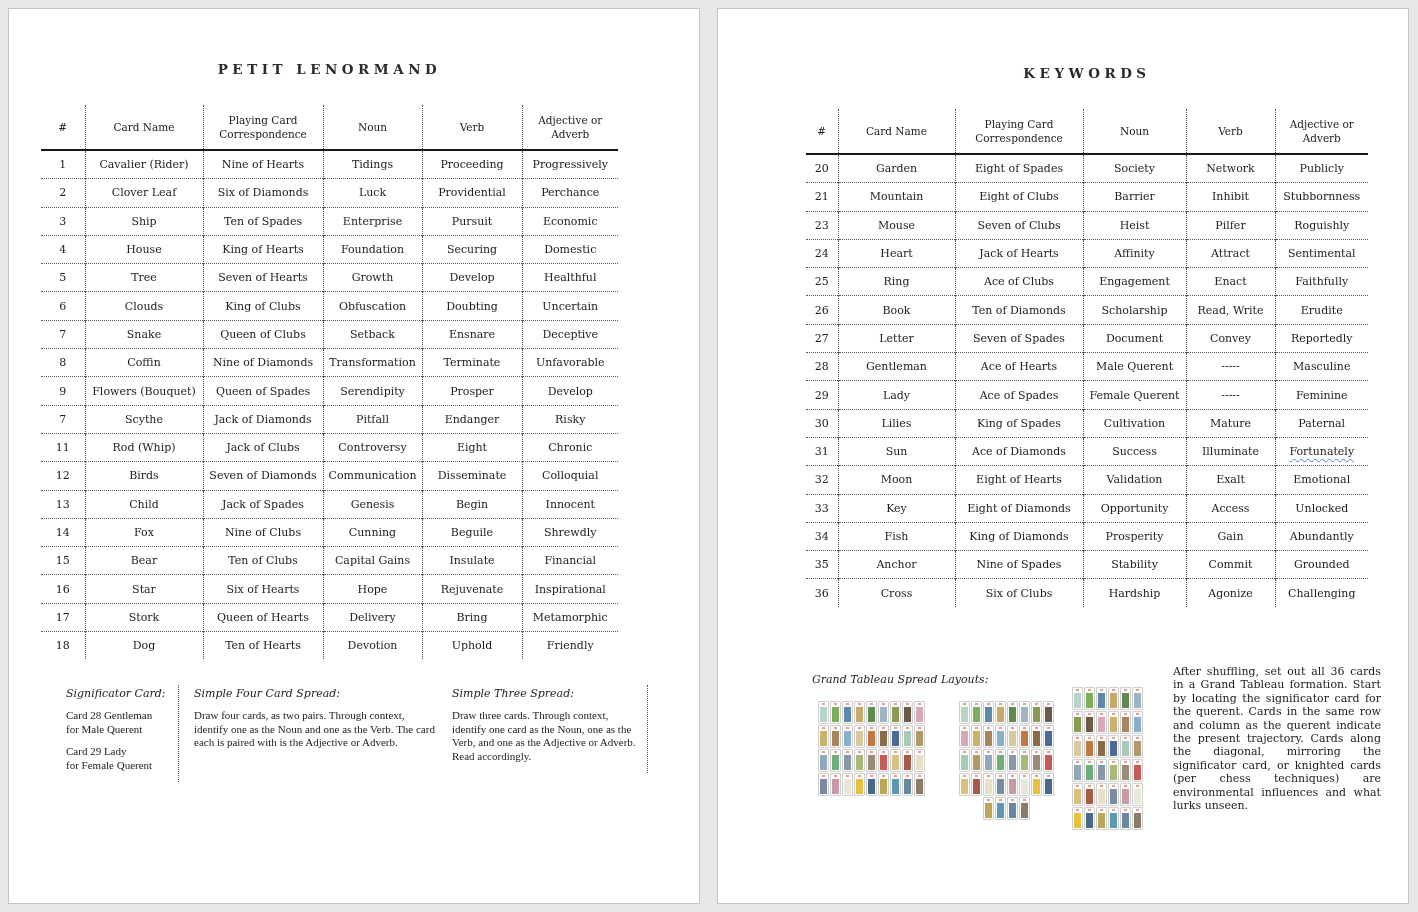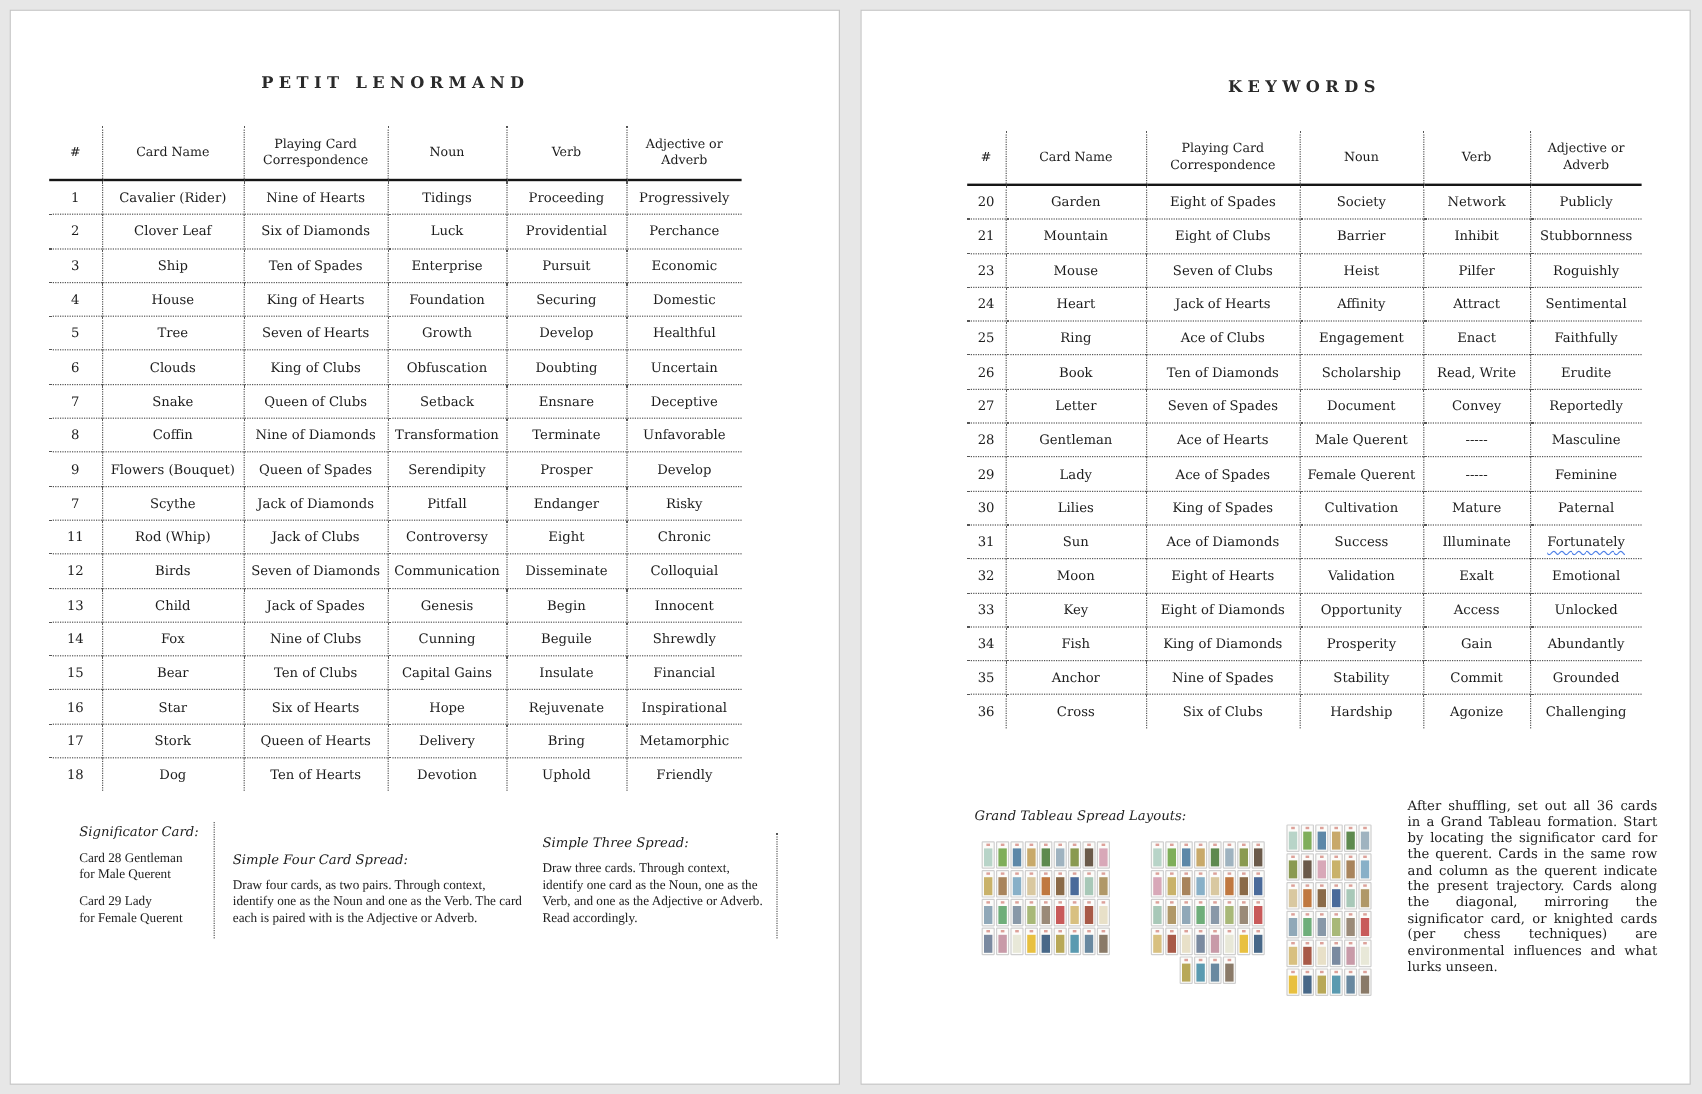--- a/index.html
+++ b/index.html
@@ -65,21 +65,21 @@
     text-decoration-color: #4f81e8;
     text-decoration-thickness: 1px;
     text-underline-offset: 3px;
   }
 
   
   .notes {
     position: absolute;
     left: 57px; top: 676px;
     display: flex;
-    align-items: flex-end;
+    align-items: flex-start;
   }
   .note-col { font-size: 11px; line-height: 13.8px; box-sizing: border-box; }
   .note-col-0 { width: 113px; border-right: 1px dotted #555; padding-right: 8px; }
   .note-col-1 { width: 211px; border-right: 1px dotted #555; padding-left: 15px; padding-right: 10px; }
   .note-col-2 { width: 258px; padding-left: 15px; }
   .note-heading { font-style: italic; margin: 2px 0 8px 0; }
   .note-par { margin: 0 0 9px 0; white-space: pre-line; font-family: Liberation Serif, serif; }
 
   
   .gt-heading {

